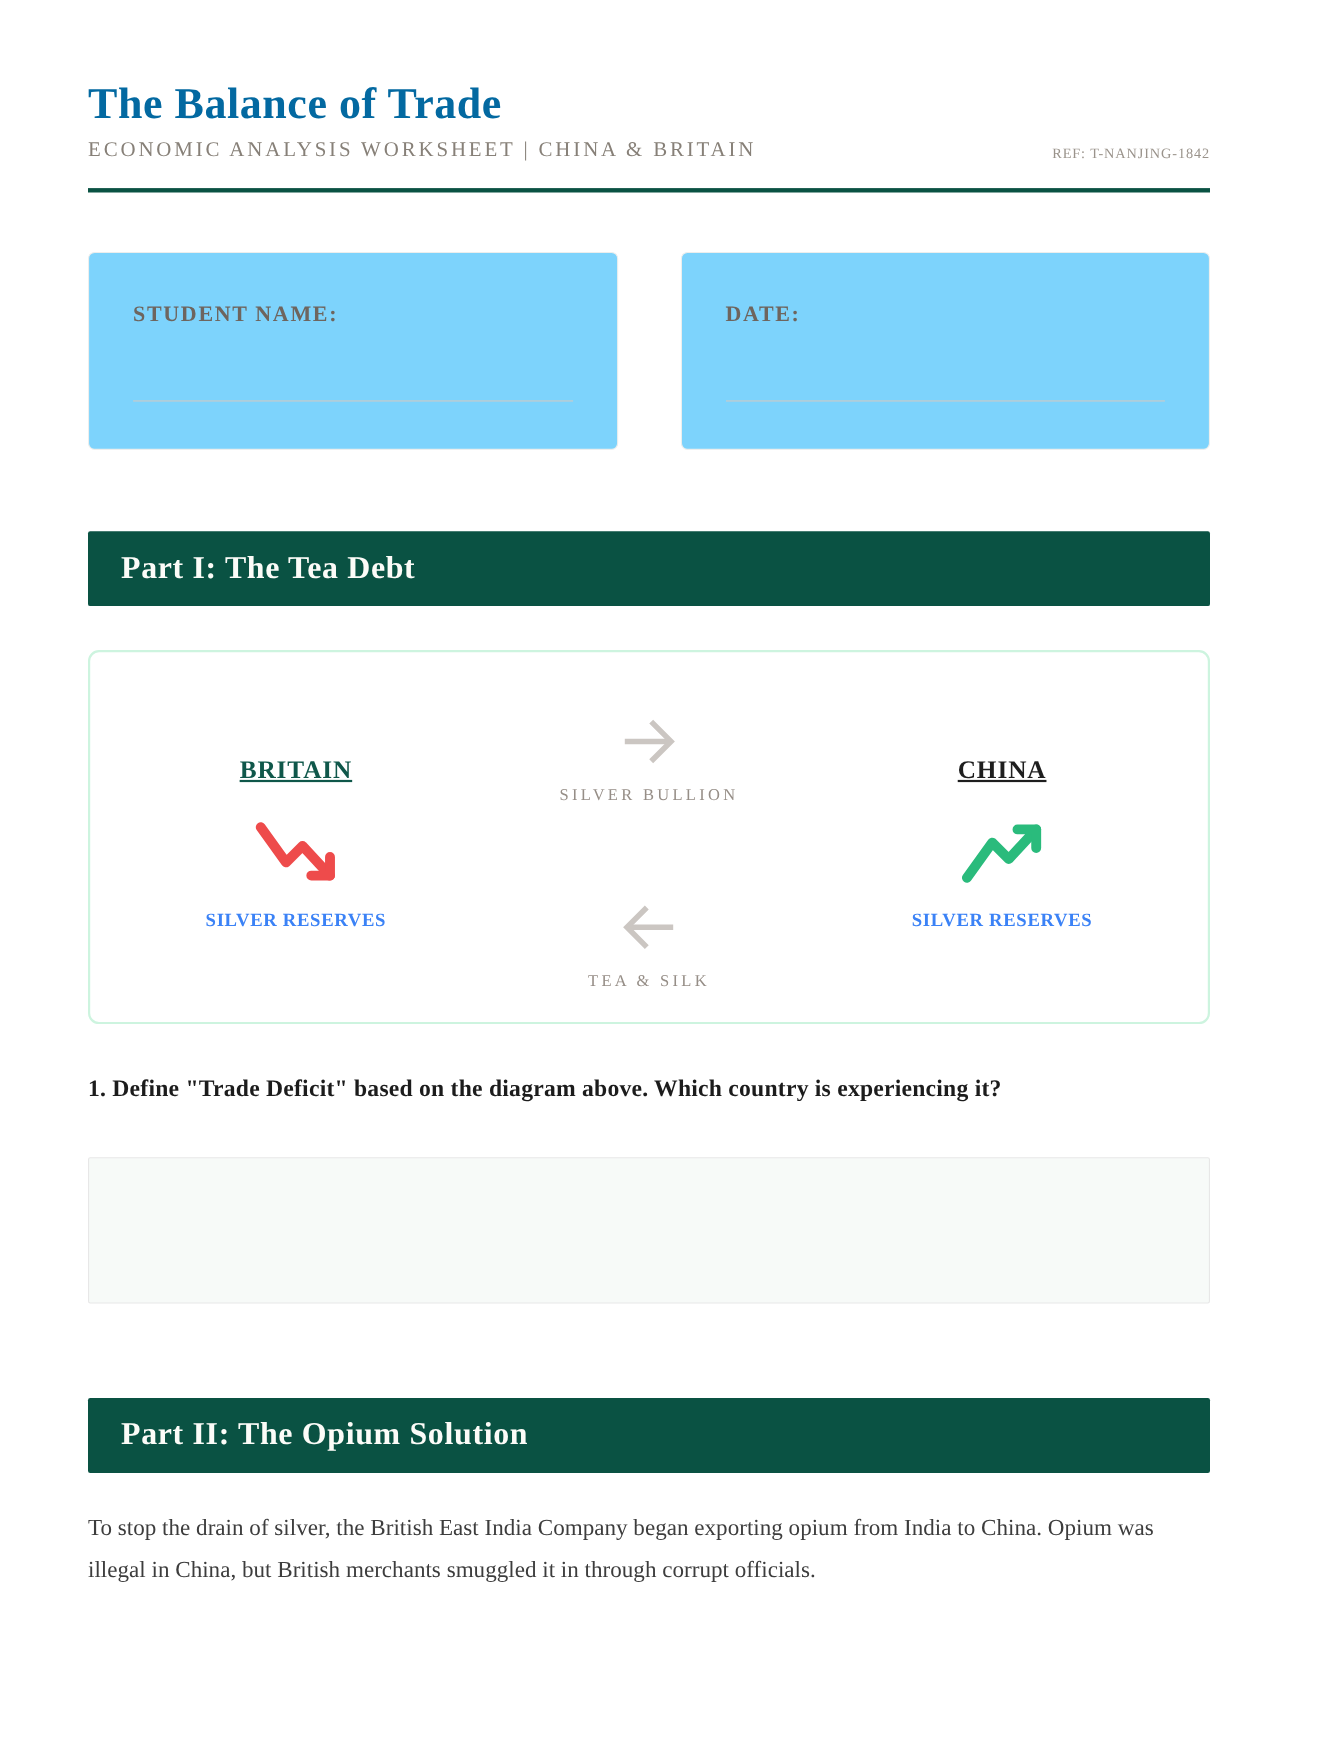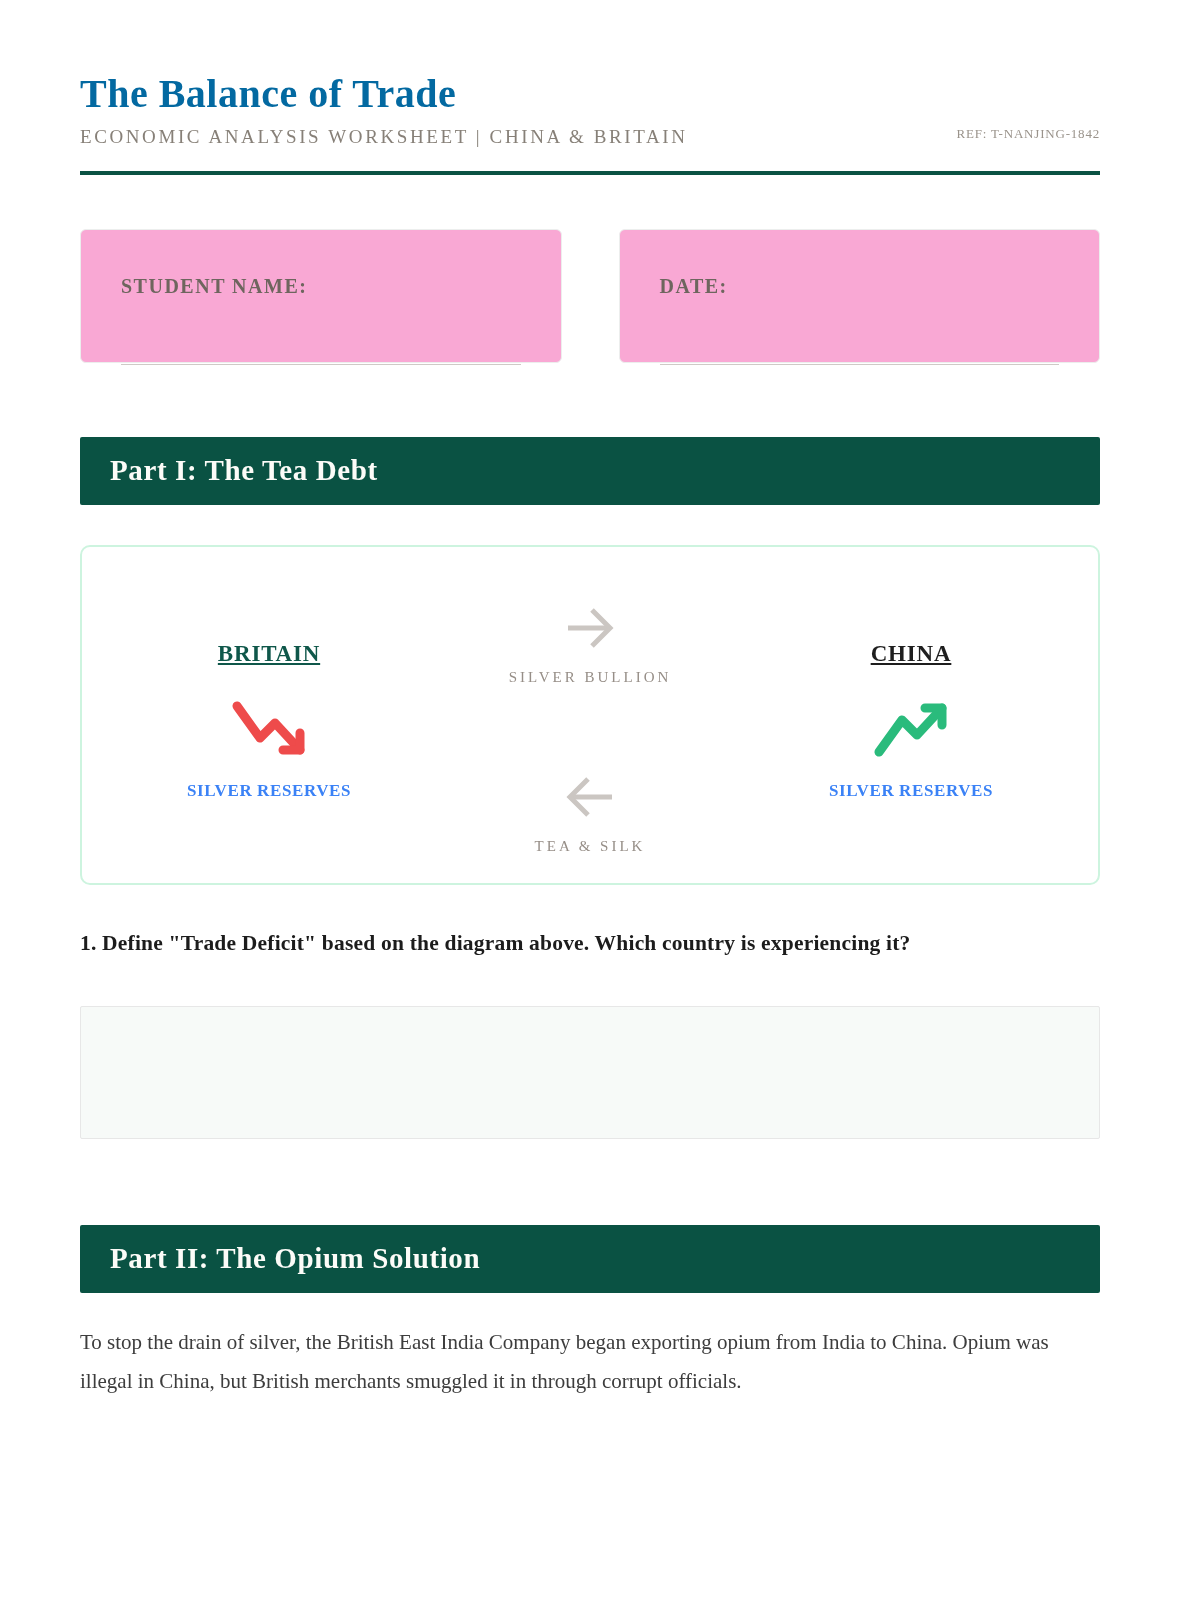--- a/index.html
+++ b/index.html
@@ -17,21 +17,21 @@
   .title {
     font-size: 40px;
     line-height: 1.12;
     font-weight: 700;
     color: #0369a1;
     letter-spacing: 0.5px;
   }
   .sub-row {
     display: flex;
     justify-content: space-between;
-    align-items: flex-start;
+    align-items: flex-end;
     margin-top: 9px;
   }
   .subtitle {
     font-size: 19px;
     letter-spacing: 2.6px;
     color: #878078;
     font-weight: 400;
   }
   .ref-code {
     font-size: 13px;
@@ -45,22 +45,22 @@
   }
 
   
   .info-row {
     display: flex;
     gap: 57px;
     margin-top: 54px;
   }
   .info-box {
     flex: 1;
-    height: 134px;
-    background: #f9a8d4;
+    height: 180px;
+    background: #7dd3fc;
     border: 1px solid #eceeed;
     border-radius: 6px;
     padding: 45px 40px 0 40px;
   }
   .info-label {
     font-size: 20px;
     font-weight: 700;
     letter-spacing: 1.5px;
     color: #6e655e;
   }

